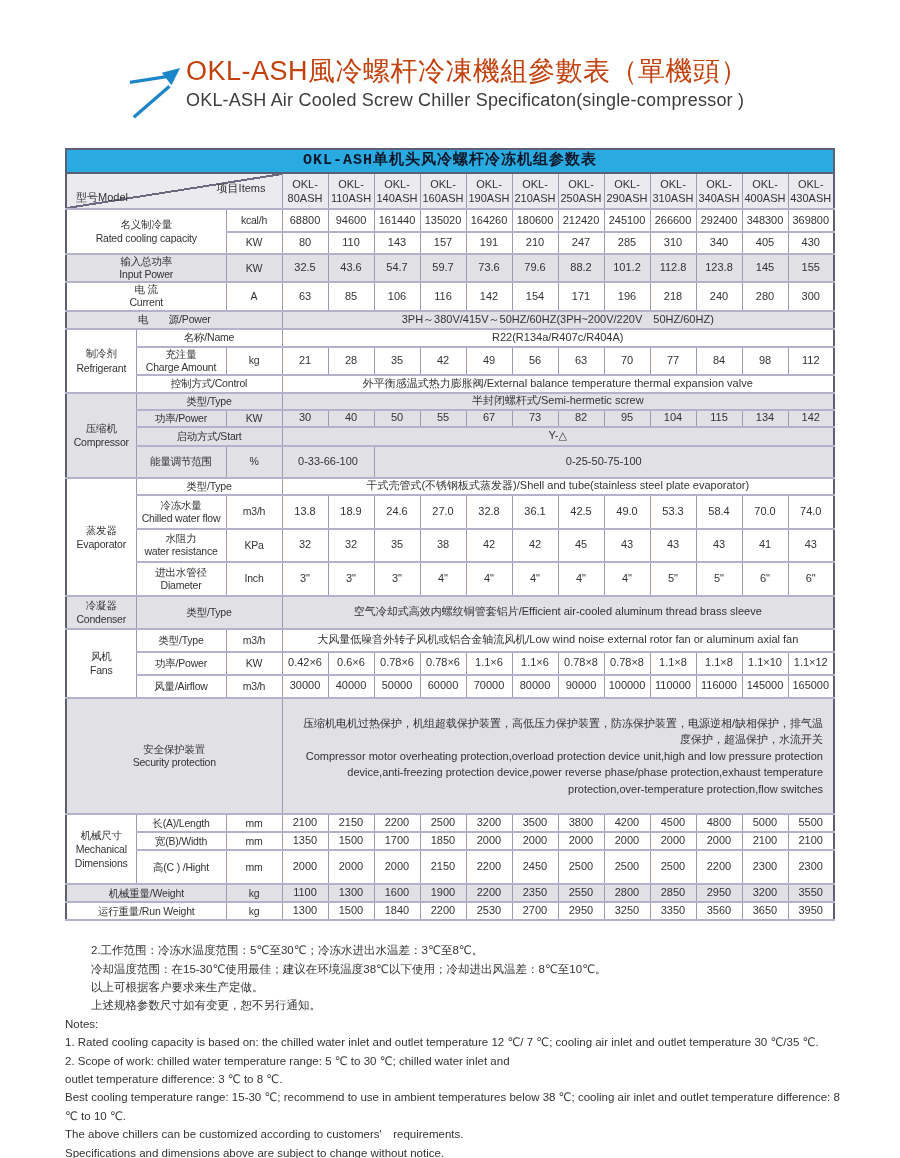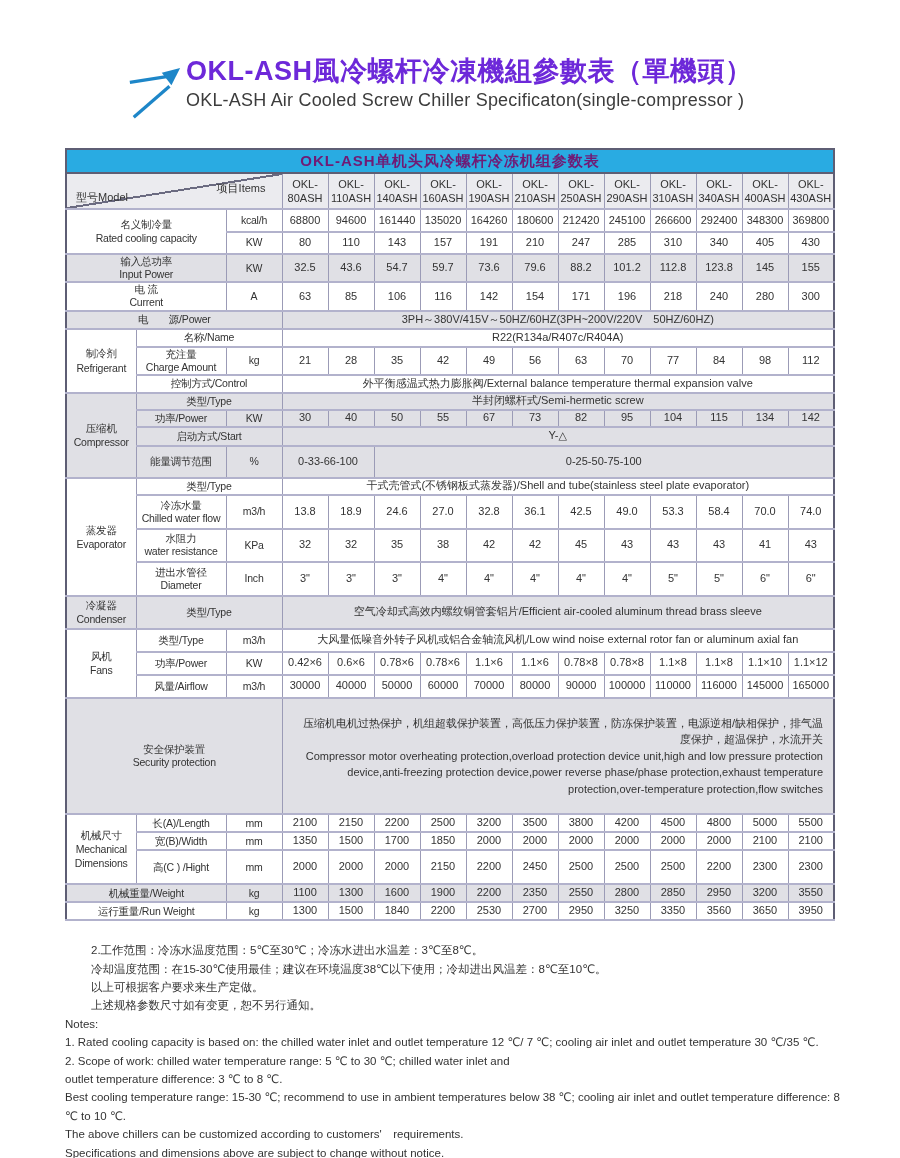--- a/index.html
+++ b/index.html
@@ -5,44 +5,45 @@
   html,body{margin:0;padding:0;}
   body{
     width:900px;height:1158px;background:#ffffff;
     font-family:"Liberation Sans","DejaVu Sans",sans-serif;
     color:#333;position:relative;overflow:hidden;
   }
   
   .page-header{display:flex;align-items:flex-start;margin:56px 0 0 126px;}
   .arrow-wrap{width:58px;height:60px;flex:0 0 58px;margin-top:8px;}
   .titles{margin-left:2px;}
-  .title-cn{font-size:27px;font-weight:700;color:#6d28d9;margin:0;letter-spacing:0.5px;line-height:1.15;}
+  .title-cn{font-size:27px;font-weight:400;color:#c2410c;margin:0;letter-spacing:0.5px;line-height:1.15;}
   .title-en{font-size:18px;font-weight:400;color:#3c3c3c;margin:3px 0 0 0;letter-spacing:0.2px;}
 
   
   table.spec{
     border-collapse:collapse;table-layout:fixed;
     width:770px;margin:24px 0 0 65px;
     border:2px solid #5e5e74;
   }
   col.c-cat{width:70px;} col.c-item{width:90px;} col.c-unit{width:56px;}
   td{
     border-left:1px solid #9b9bb6;border-right:1px solid #9b9bb6;
     border-top:2px solid #b2b2cc;border-bottom:2px solid #b2b2cc;
     font-size:10.5px;letter-spacing:-0.2px;
     text-align:center;vertical-align:middle;
     white-space:pre-line;padding:0 1px;line-height:1.25;
     overflow:hidden;background:#ffffff;
   }
   td.val{font-size:11px;letter-spacing:0;}
   tr.shade td{background:#e0e0e5;}
   td.blue{
-    background:#29abe2;color:#701a75;
+    background:#29abe2;color:#0f172a;
     font-size:15px;font-weight:bold;letter-spacing:1px;
     border-color:#5e5e74;
+    font-family:Liberation Mono, monospace;
   }
   td.model{background:#ebebef;font-size:11px;letter-spacing:0;line-height:1.3;}
   td.cat{line-height:1.35;}
   td.left{text-align:right;padding:16px 10px;font-size:11px;letter-spacing:0;line-height:1.5;}
   td.corner{
     position:relative;
     background-image:linear-gradient(to bottom right,
       transparent calc(50% - 1px), #6a6a80 calc(50% - 1px),
       #6a6a80 calc(50% + 1px), transparent calc(50% + 1px));
     background-color:#ebebef;

